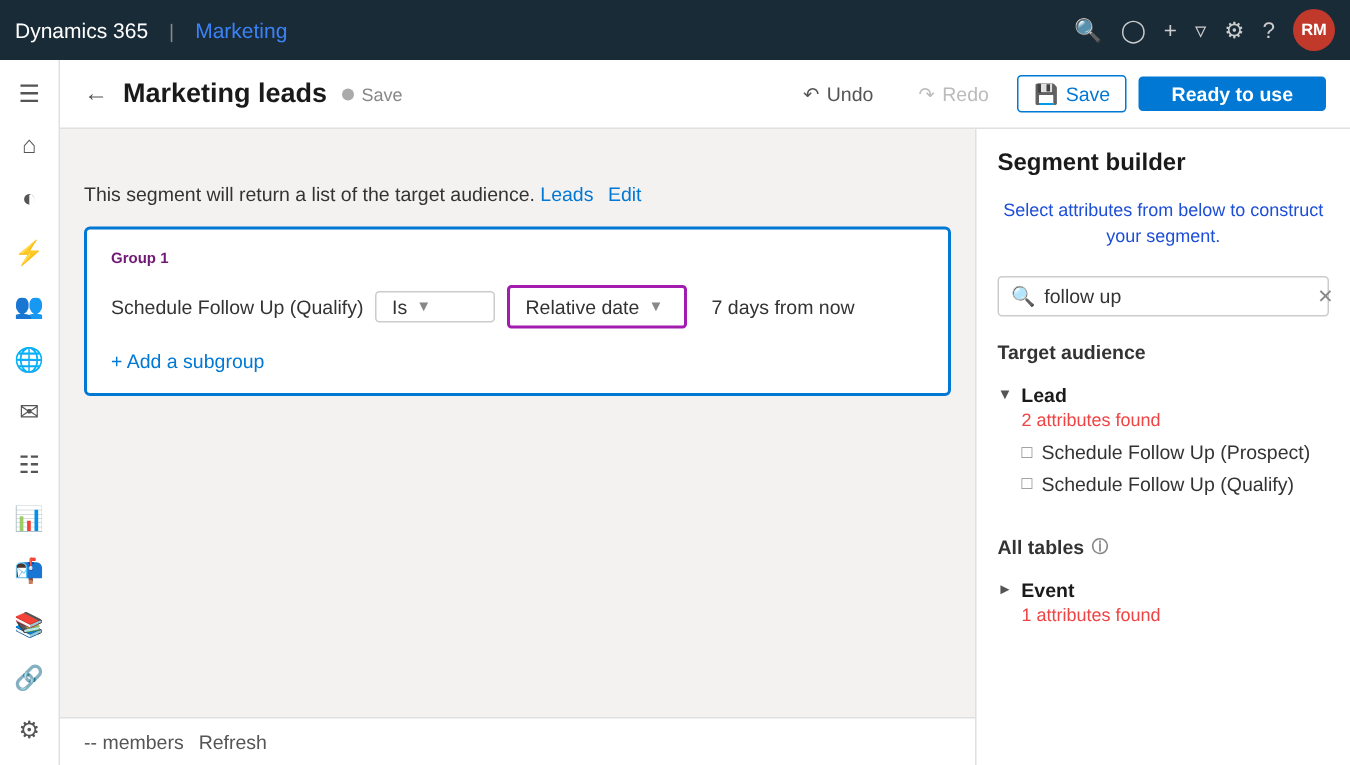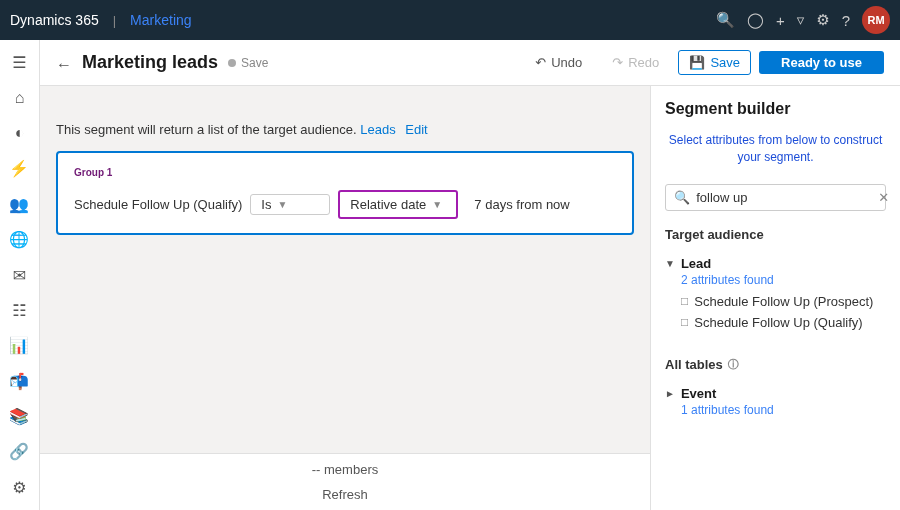--- a/index.html
+++ b/index.html
@@ -107,21 +107,21 @@
     .sb-search .clear-icon { color: #888; cursor: pointer; font-size: 13px; }
 
     .sb-section-title { font-size: 13px; font-weight: 600; color: #333; margin: 6px 0 4px; }
 
     .sb-group { margin-bottom: 8px; }
     .sb-group-header {
       display: flex; align-items: center; gap: 6px; cursor: pointer;
       font-size: 13px; color: #1a1a1a; font-weight: 600; margin-bottom: 2px;
     }
     .sb-group-header .chevron-down { font-size: 10px; color: #555; }
-    .sb-group-count-line { font-size: 12px; color: #3b82f6; padding-left: 16px; margin-bottom: 4px; }
+    .sb-group-count-line { font-size: 12px; color: #ef4444; padding-left: 16px; margin-bottom: 4px; }
 
     .sb-attribute {
       display: flex; align-items: center; gap: 6px; padding: 3px 4px 3px 16px;
       cursor: pointer; border-radius: 3px; font-size: 13px; color: #333;
     }
     .sb-attr-icon { font-size: 12px; color: #888; }
 
     .sb-all-tables {
       display: flex; align-items: center; gap: 5px; font-size: 13px;
       color: #333; font-weight: 600; margin-top: 6px; margin-bottom: 4px;
@@ -214,23 +214,26 @@
             <div class="dropdown-select">
               <span>Is</span>
               <span class="chevron">▼</span>
             </div>
             <div class="dropdown-date">
               <span>Relative date</span>
               <span class="chevron">▼</span>
             </div>
             <span class="date-value">7 days from now</span>
           </div>
-        </div>
-
-        <div style="position:absolute; bottom:0; left:40px; right:250px; border-top:1px solid #e0e0e0; background:#fff; padding:8px 16px; display:flex; align-items:center; gap:10px; font-size:13px; color:#555;flex-direction:column;">
+          <div class="add-subgroup">
+            <span>+ Add a subgroup</span>
+          </div>
+        </div>
+
+        <div style="position:absolute; bottom:0; left:40px; right:250px; border-top:1px solid #e0e0e0; background:#fff; padding:8px 16px; display:flex; align-items:center; gap:10px; font-size:13px; color:#555;">
           <span>-- members</span>
           <a>Refresh</a>
         </div>
       </div>
 
       <div class="segment-builder">
         <div class="sb-title">Segment builder</div>
         <div class="sb-desc">Select attributes from below to construct your segment.</div>
 
         <div class="sb-search">

